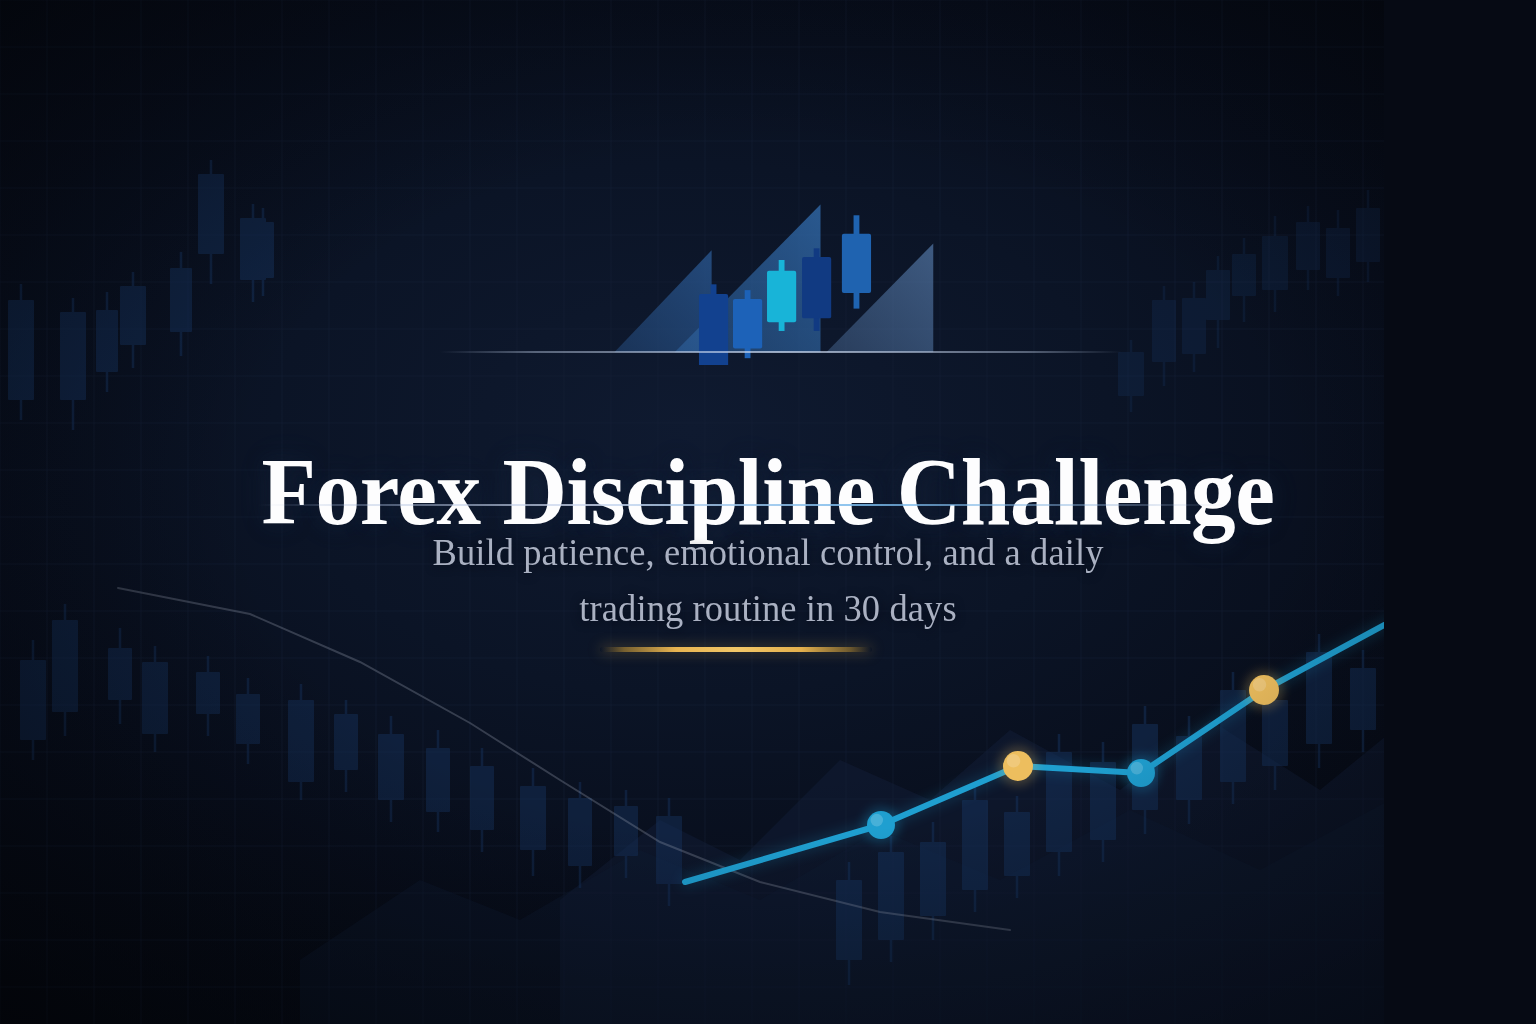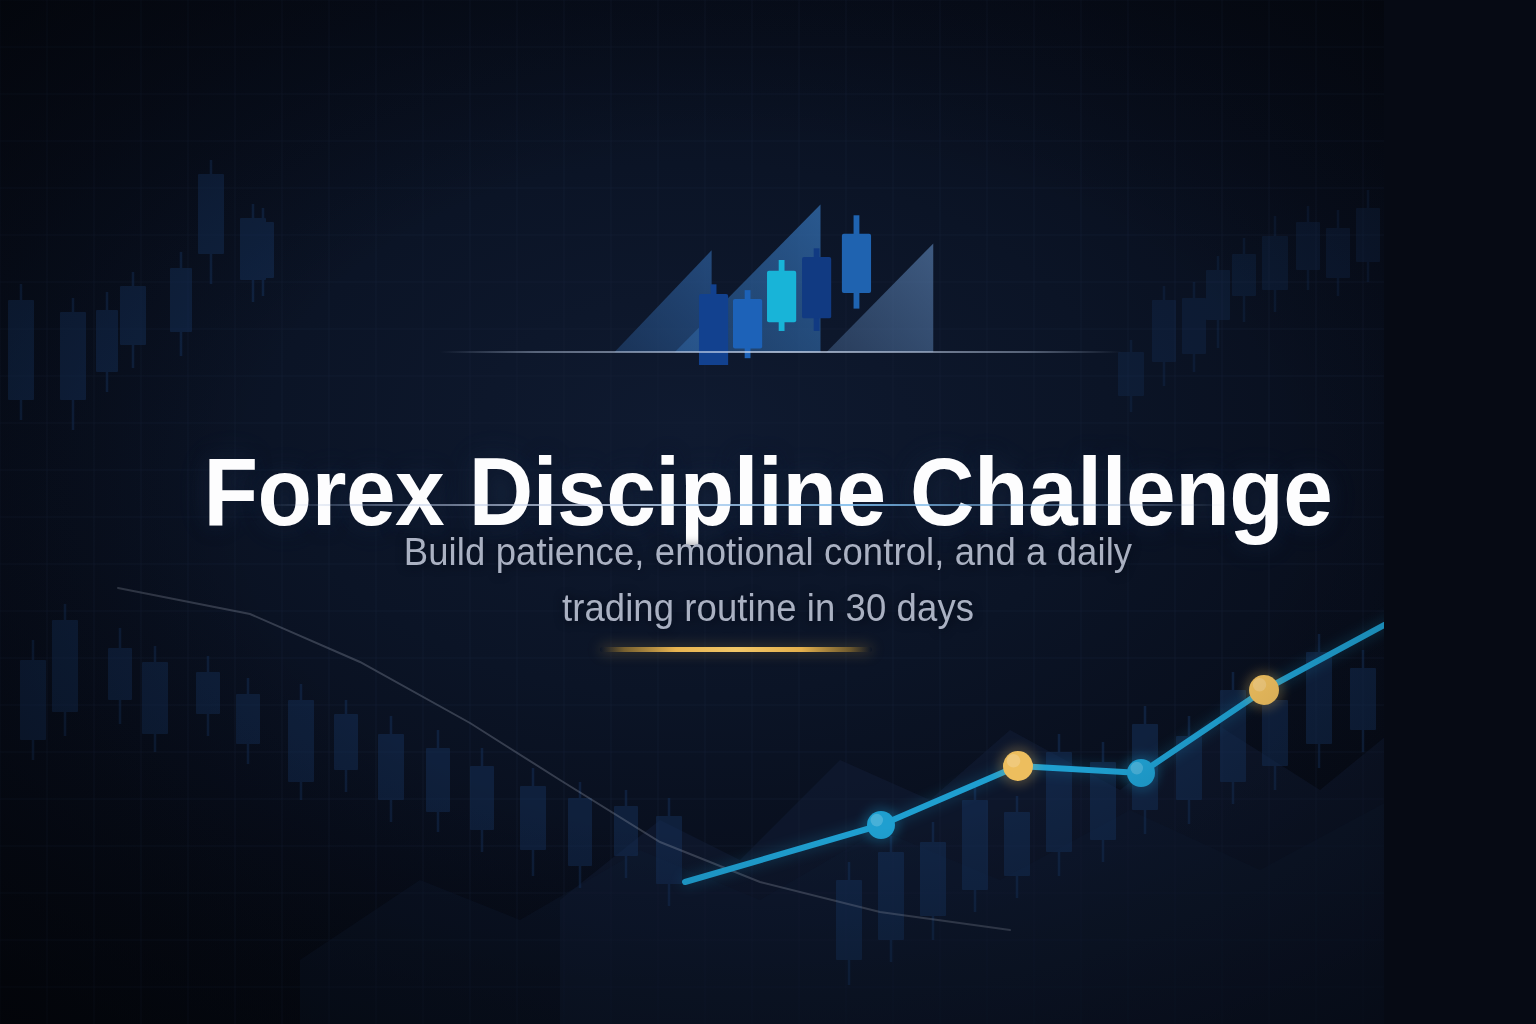--- a/index.html
+++ b/index.html
@@ -8,21 +8,21 @@
     padding: 0;
     background: #060a14;
   }
   #stage {
     position: relative;
     width: 1384px;
     height: 1024px;
     overflow: hidden;
     background:
       radial-gradient(ellipse 1100px 700px at 50% 42%, #0f1a30 0%, #0b1426 38%, #080e1c 66%, #05080f 100%);
-    font-family: Liberation Sans, sans-serif;
+    font-family: Liberation Serif, serif;
     -webkit-font-smoothing: antialiased;
   }
 
   
   .layer {
     position: absolute;
     left: 0; top: 0;
     width: 1536px;
     height: 1024px;
     pointer-events: none;

